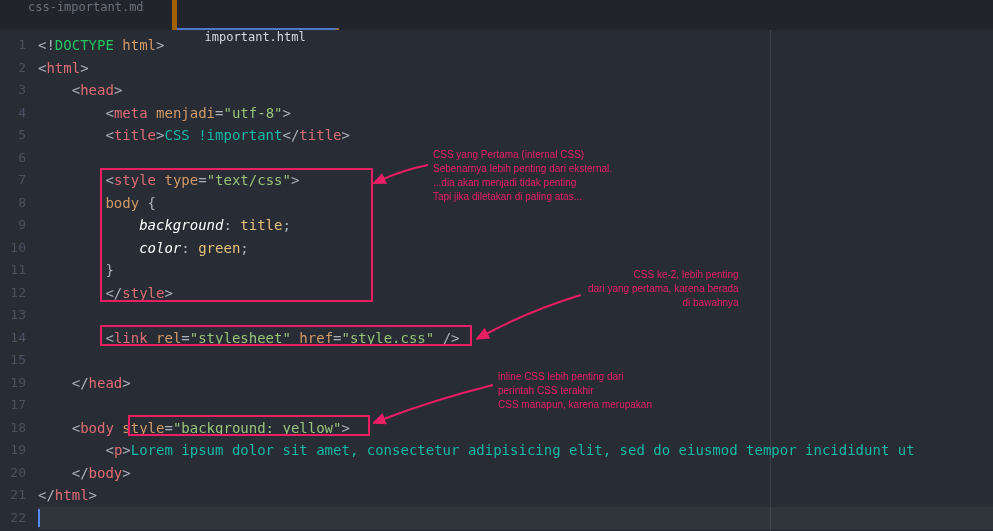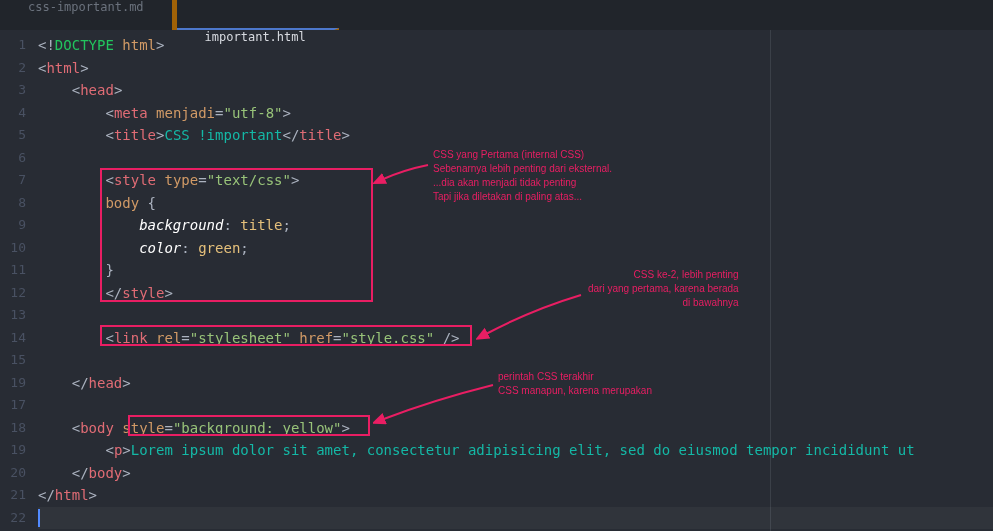--- a/index.html
+++ b/index.html
@@ -182,20 +182,21 @@
         <div>Sebenarnya lebih penting dari eksternal.</div>
         <div>...dia akan menjadi tidak penting</div>
         <div>Tapi jika diletakan di paling atas...</div>
       </div>
       <div class="annot" style="left:550px; top:238px;text-align:right;">
         <div>CSS ke-2, lebih penting</div>
         <div>dari yang pertama, karena berada</div>
         <div>di bawahnya</div>
       </div>
       <div class="annot" style="left:460px; top:340px;">
+        <div>inline CSS lebih penting dari</div>
         <div>perintah CSS terakhir</div>
         <div>CSS manapun, karena merupakan</div>
       </div>
 
       <svg class="arrow" style="left:335px; top:130px;" width="60" height="30">
         <defs>
             <marker id="ah1" markerWidth="8" markerHeight="8" refX="2" refY="3" orient="auto">
               <path d="M0,0 L0,6 L7,3 z" fill="#e91e63"></path>
             </marker>
           </defs>

